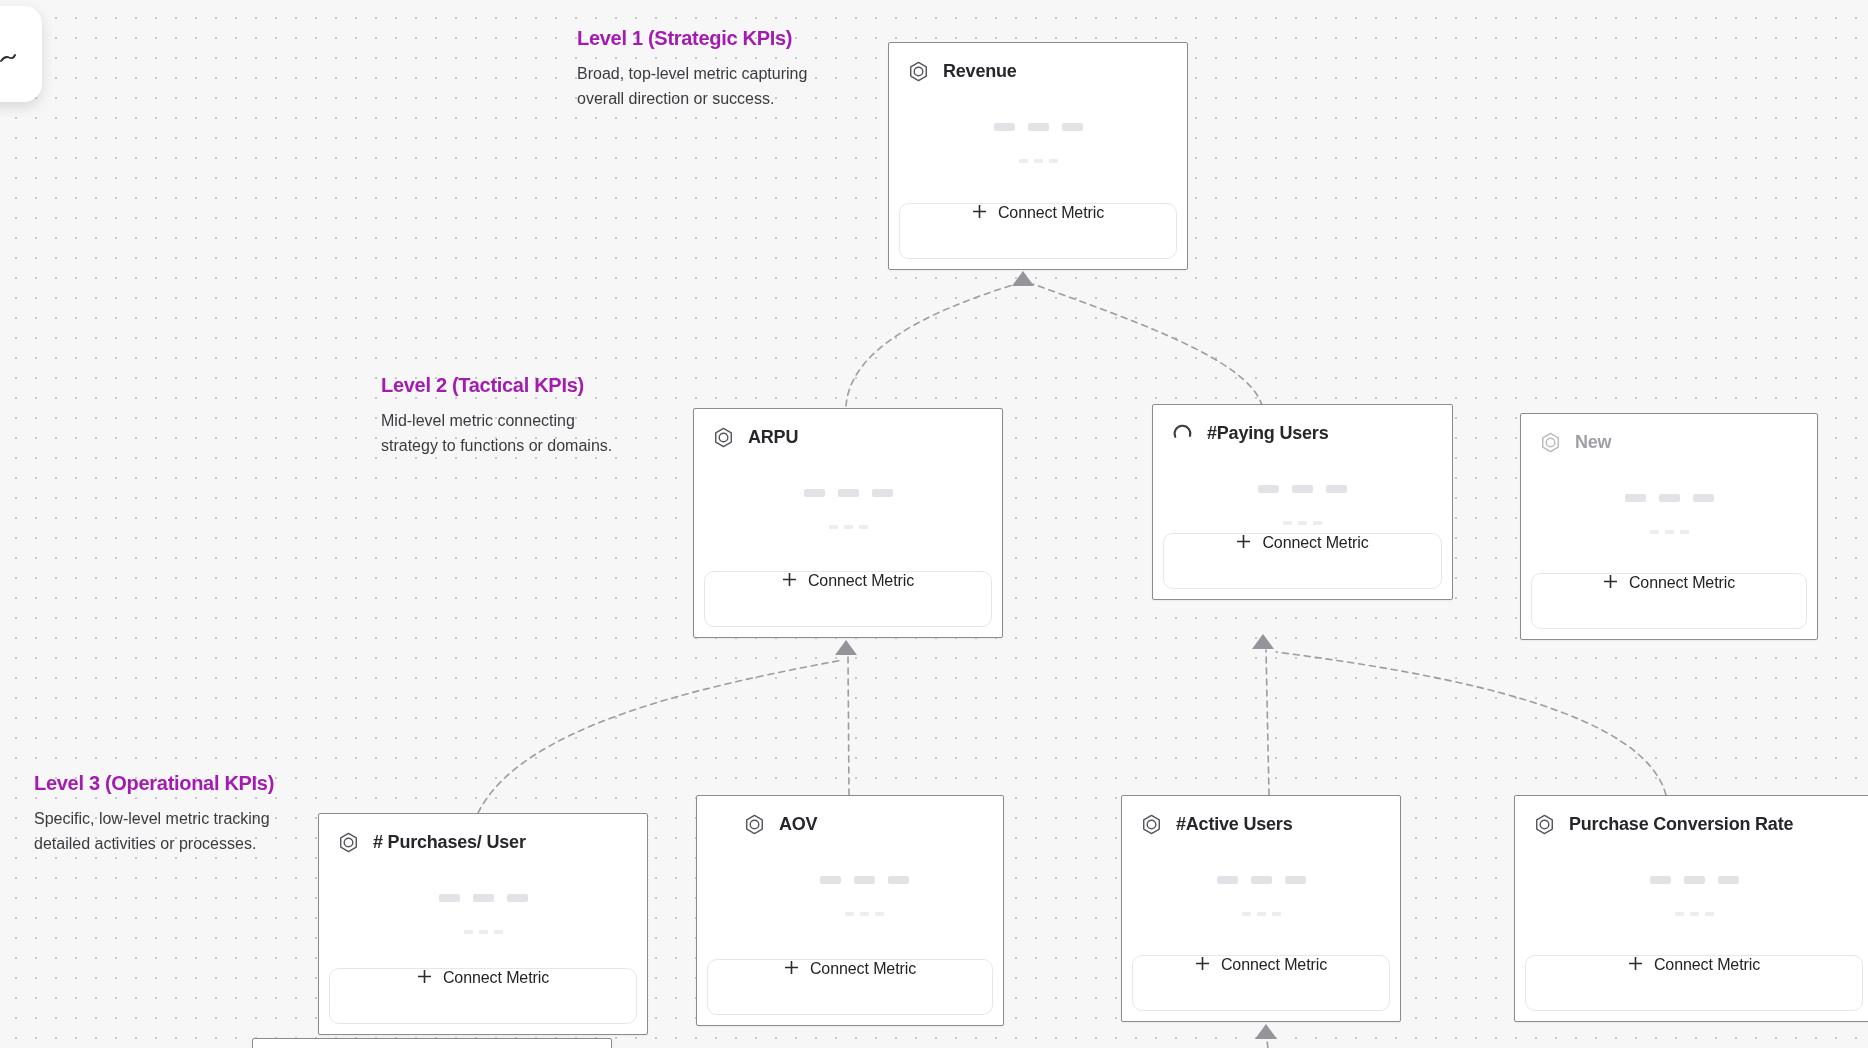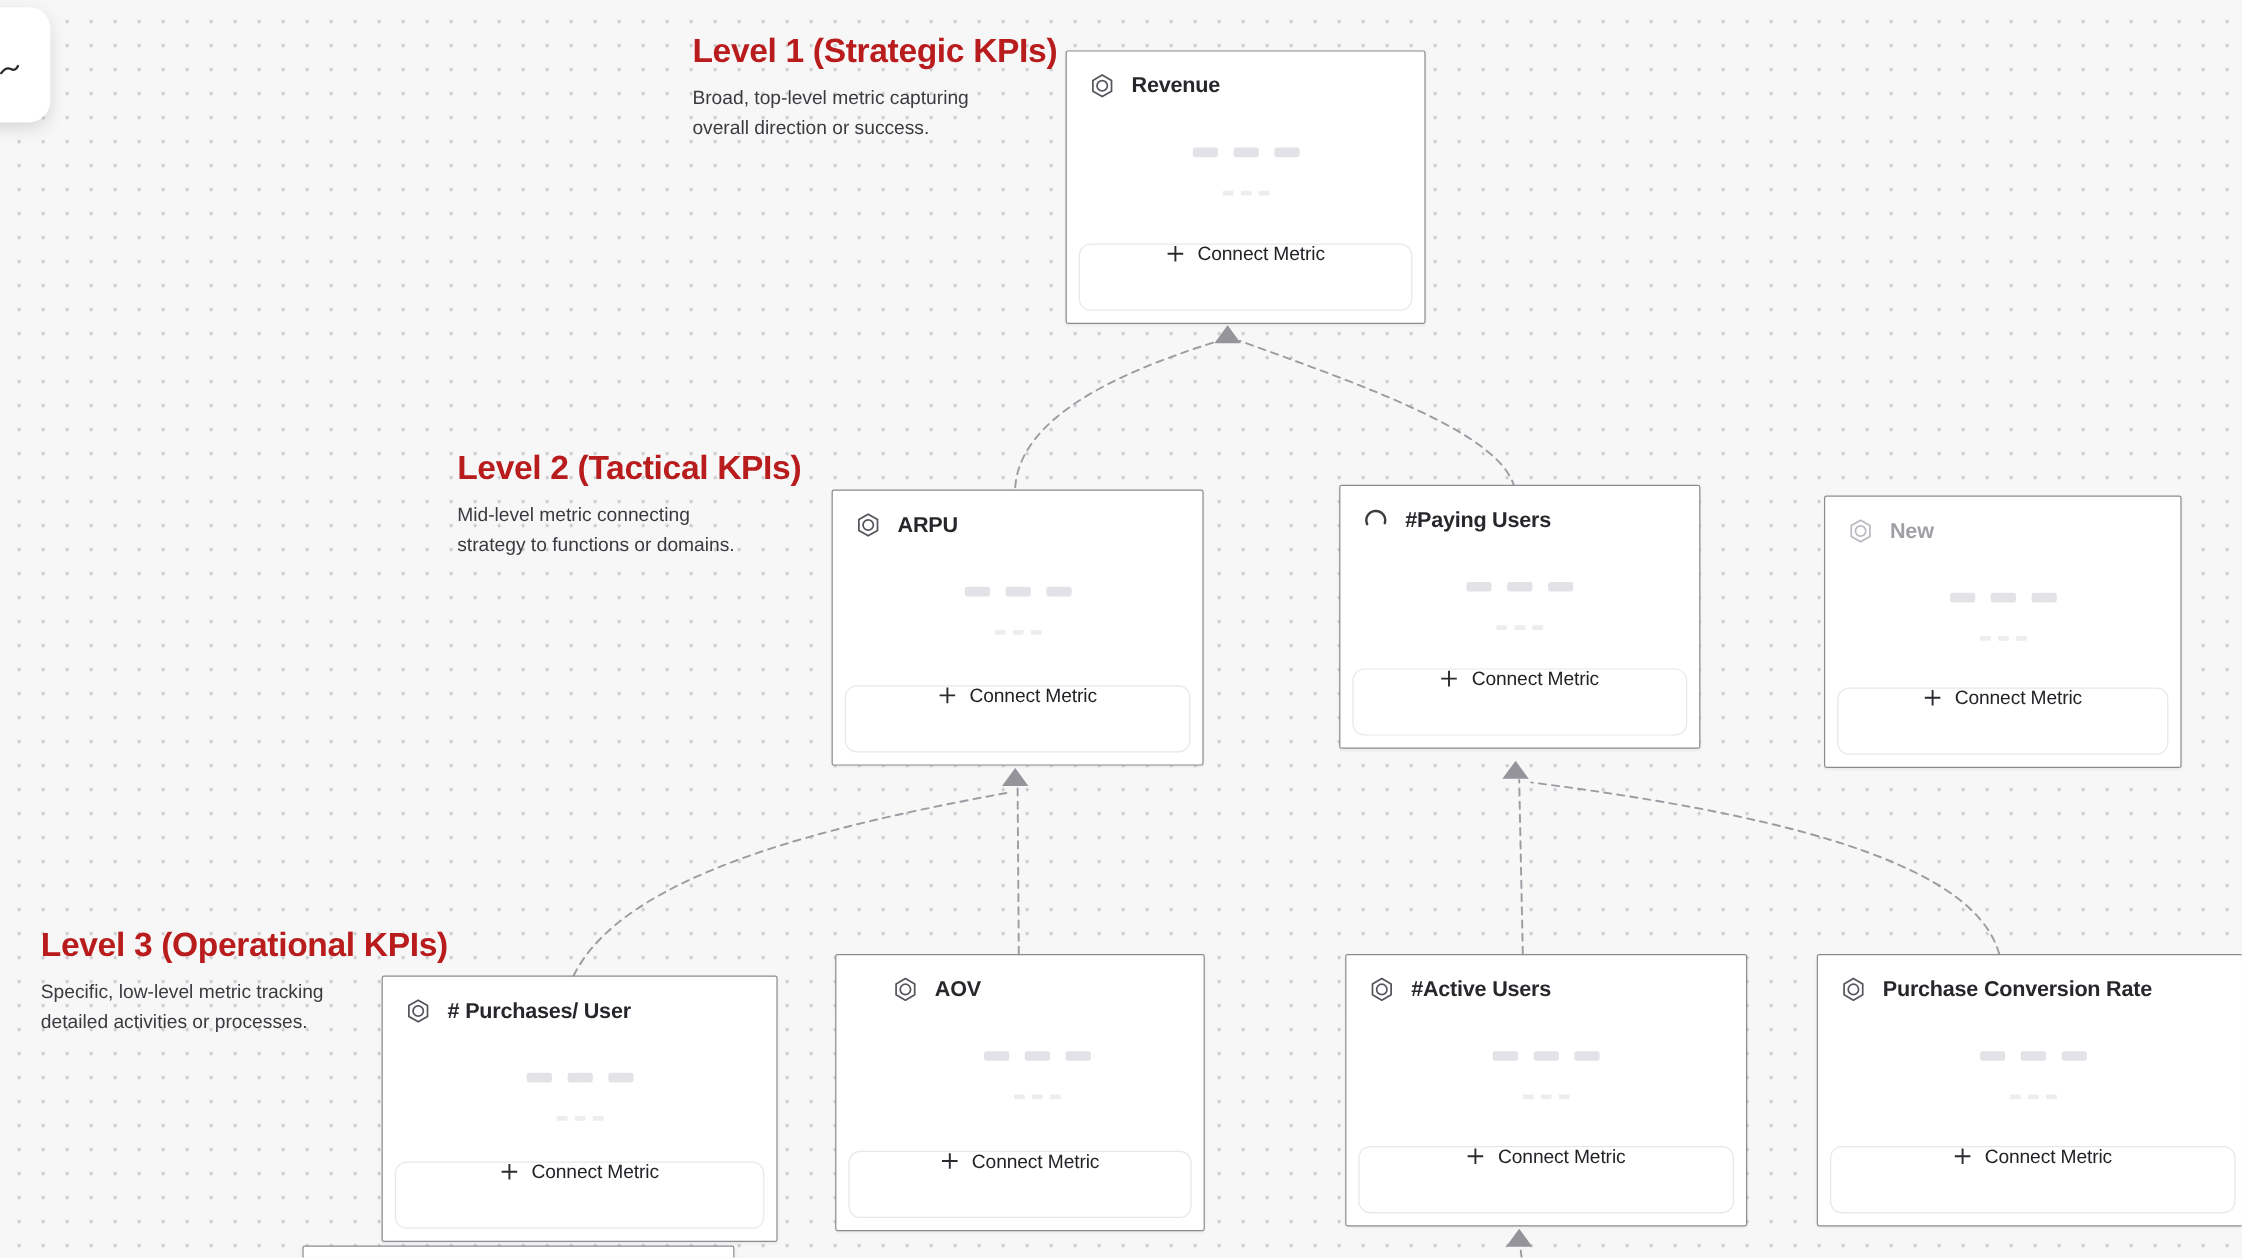--- a/index.html
+++ b/index.html
@@ -14,21 +14,21 @@
   #canvas{position:absolute;inset:0;}
   #edges{position:absolute;inset:0;pointer-events:none;}
   .edge{fill:none;stroke:#9c9ca2;stroke-width:1.6;stroke-dasharray:6 5;stroke-linecap:round;}
   .arrowhead{fill:#94949a;stroke:none;}
 
   
   .level-label{position:absolute;}
   #level-1{left:577px;top:27px;}
   #level-2{left:381px;top:374px;}
   #level-3{left:34px;top:772px;}
-  .level-title{font-size:28px;font-weight:700;color:#b91c1c;letter-spacing:-0.3px;margin:0 0 12px 0;}
+  .level-title{font-size:20px;font-weight:700;color:#a21caf;letter-spacing:-0.3px;margin:0 0 12px 0;}
   .level-desc{font-size:16px;line-height:1.55;color:#3a3b3f;margin:0;}
   #level-1 .level-desc{max-width:255px;}
   #level-2 .level-desc{max-width:240px;}
   #level-3 .level-desc{max-width:272px;}
 
   
   .card{
     position:absolute;background:#ffffff;border:1.5px solid #8b8b91;border-radius:2px;
     box-shadow:0 1px 2px rgba(0,0,0,0.05);box-sizing:border-box;
   }
@@ -148,21 +148,21 @@
           <span></span>
         </div>
       <div class="connect-btn">
         <svg class="plus-icon" viewBox="0 0 15 15">
             <path d="M7.5 1 V14 M1 7.5 H14"></path>
           </svg>
         <span class="connect-label">Connect Metric</span>
       </div>
     </div>
   </div>
-    <div class="card" style="left: 1116px; top: 404px; width: 301px; height: 220px;">
+    <div class="card" style="left: 1152px; top: 404px; width: 301px; height: 196px;">
     <div class="card-body">
       <div class="card-header">
 
         <svg class="spinner-icon" viewBox="0 0 24 24">
           <path d="M4.5 15.5 A 8.2 8.2 0 1 1 19.8 14.6"></path>
         </svg>
         <span class="card-title">#Paying Users</span>
       </div>
       <div class="sk-row1">
           <span></span>
@@ -259,21 +259,21 @@
           <span></span>
         </div>
       <div class="connect-btn">
         <svg class="plus-icon" viewBox="0 0 15 15">
             <path d="M7.5 1 V14 M1 7.5 H14"></path>
           </svg>
         <span class="connect-label">Connect Metric</span>
       </div>
     </div>
   </div>
-    <div class="card" style="left: 1121px; top: 795px; width: 335px; height: 227px;">
+    <div class="card" style="left: 1121px; top: 795px; width: 280px; height: 227px;">
     <div class="card-body">
       <div class="card-header">
         <svg class="metric-icon" viewBox="0 0 24 24">
           <path d="M12 2.6 L20.1 7.3 V16.7 L12 21.4 L3.9 16.7 V7.3 Z"></path>
             <circle cx="12" cy="12" r="4.5"></circle>
         </svg>
 
         <span class="card-title">#Active Users</span>
       </div>
       <div class="sk-row1">

